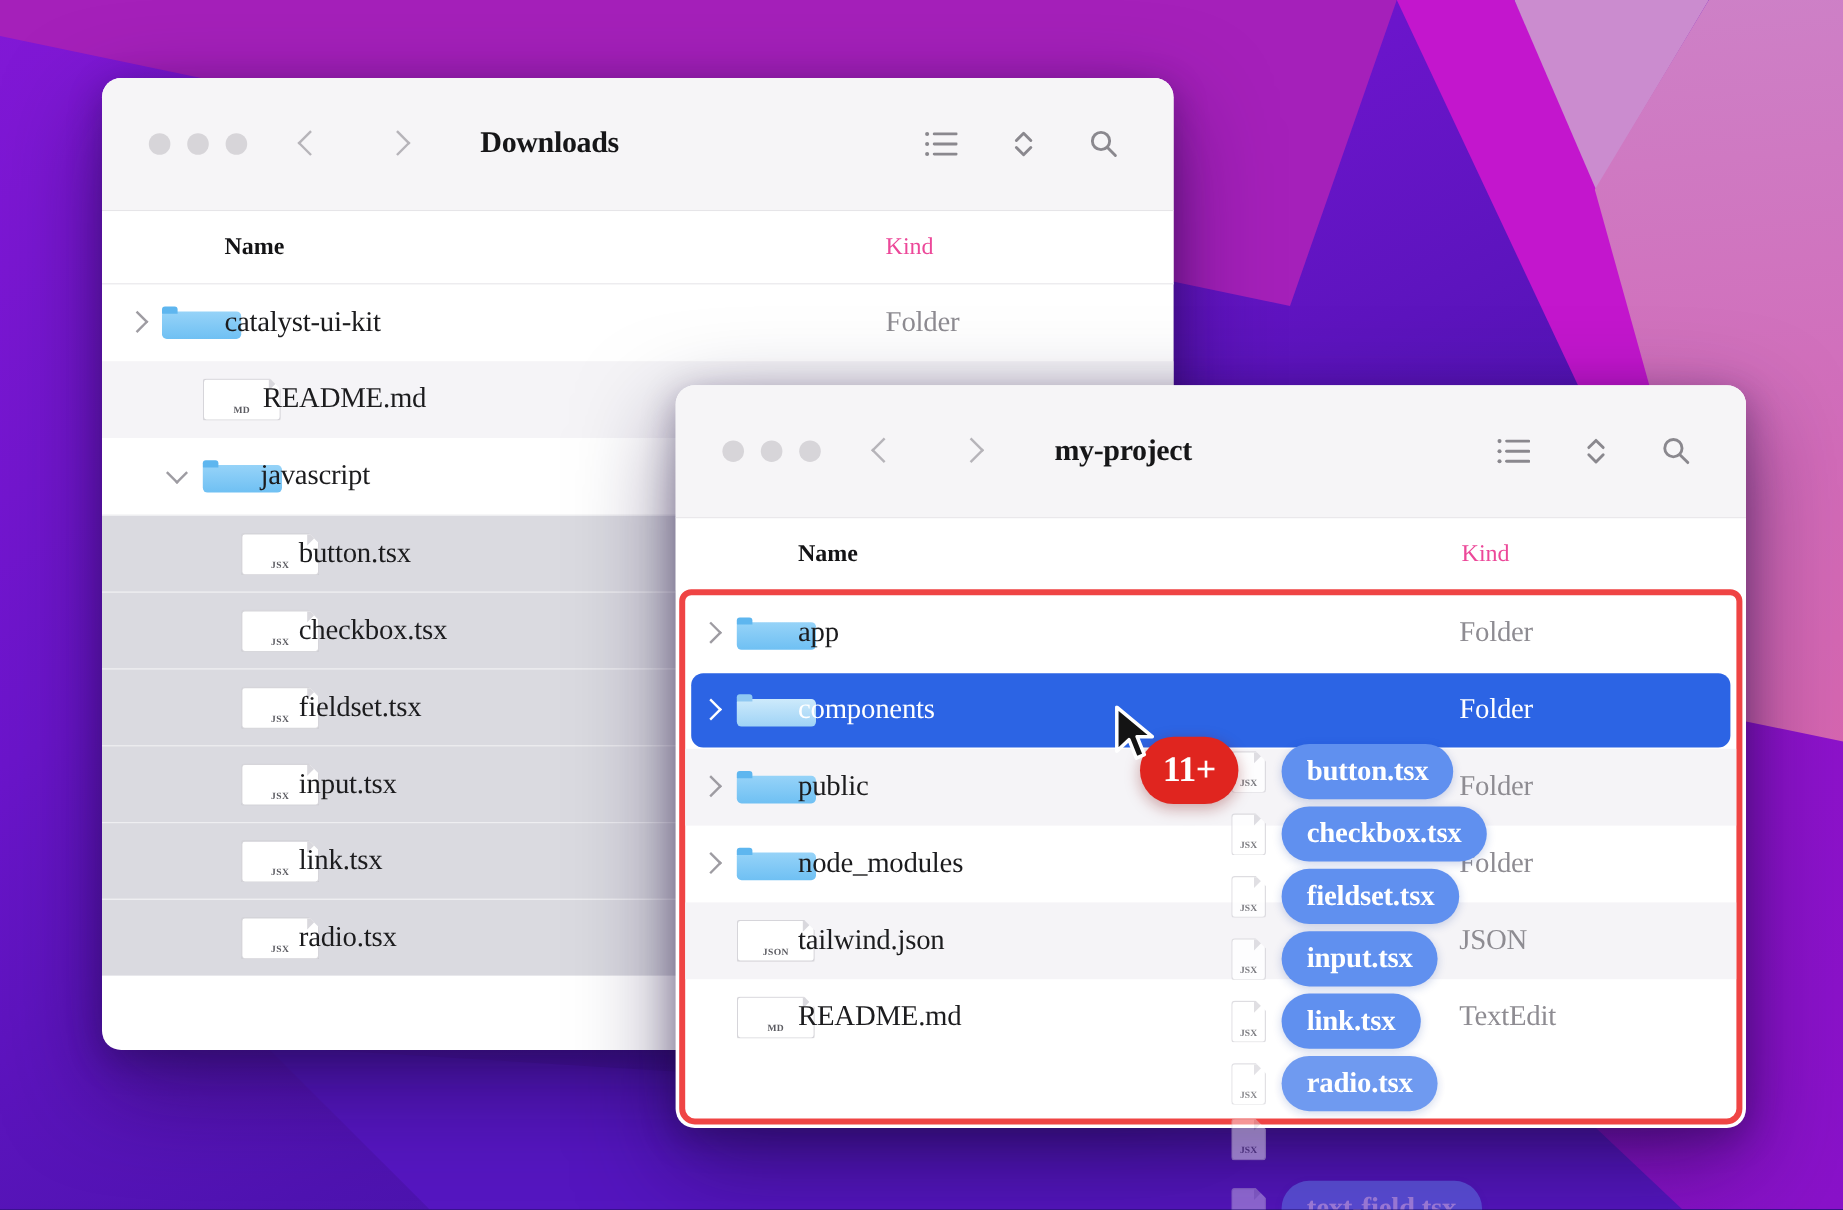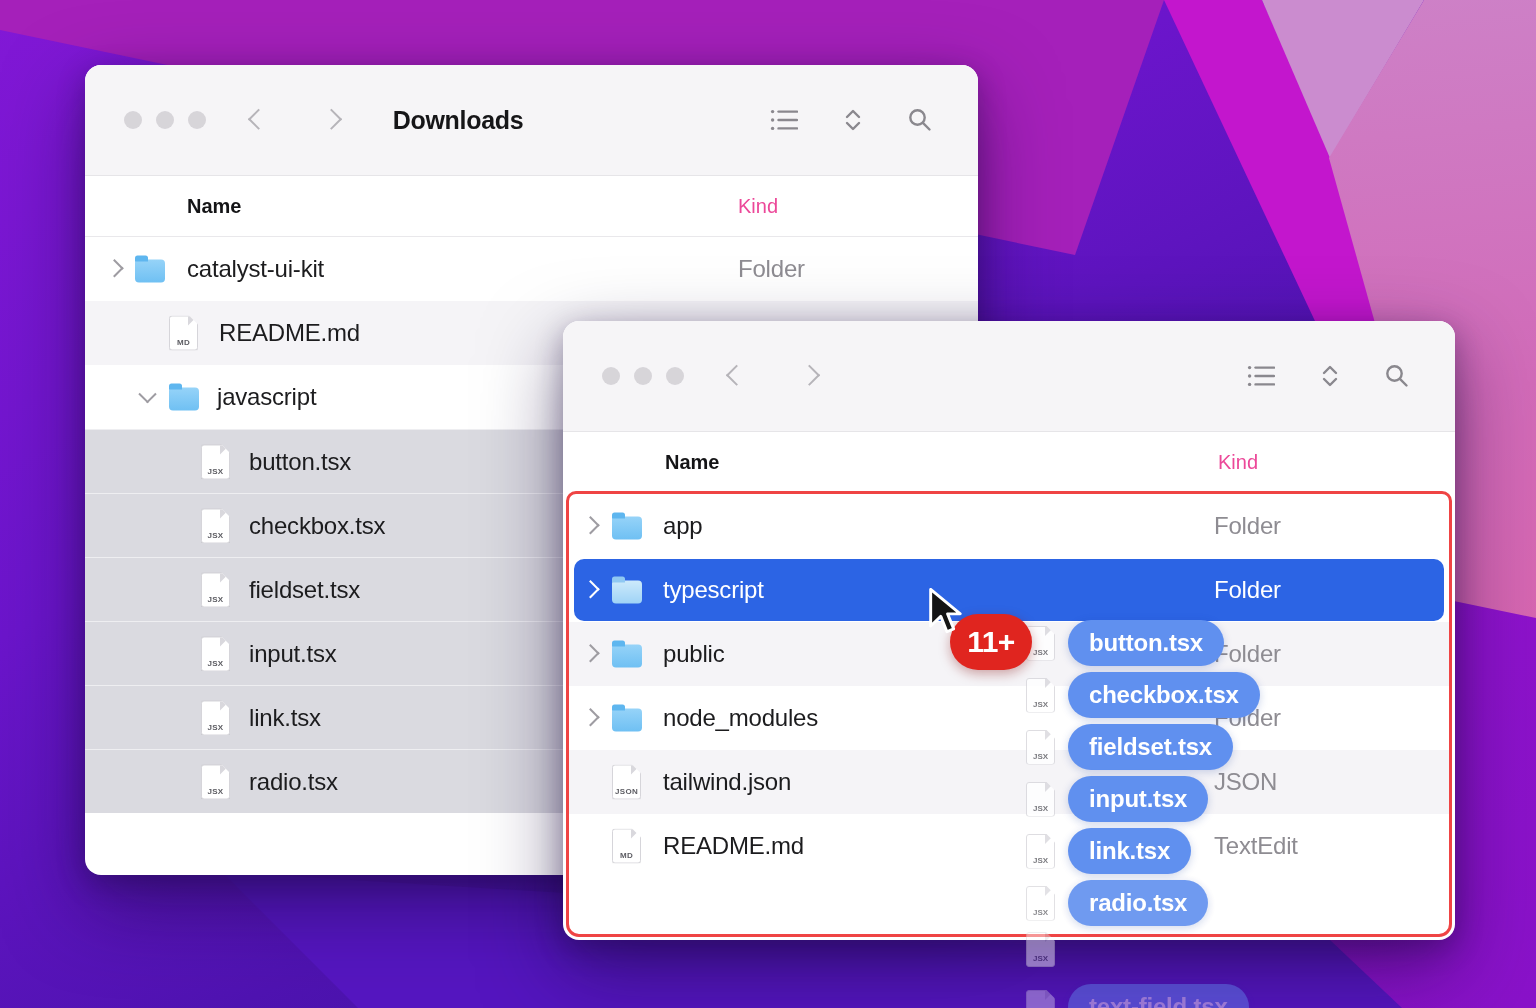--- a/index.html
+++ b/index.html
@@ -1,17 +1,17 @@
 <!DOCTYPE html>
 <html><head>
 <meta charset="utf-8">
 <style>
   html,body{margin:0;padding:0;background:#2a1370;}
   #stage{position:relative;width:1536px;height:1008px;overflow:hidden;
-         font-family:Liberation Sans, sans-serif;
+         font-family:Liberation Serif, serif;
          -webkit-font-smoothing:antialiased;}
   
   .wp{position:absolute;inset:0;}
   .wp-base{background:linear-gradient(152deg,#8218d6 0%,#6b15cb 35%,#4f13b1 62%,#3a199c 88%,#41129f 100%);}
   .wp-top{clip-path:polygon(0 0,1164px 0,1075px 255px,0 30px);background:#a520ba;}
   .wp-band1{clip-path:polygon(1164px 0,1262px 0,1430px 370px,1338px 370px);background:#c316cd;}
   .wp-band2{clip-path:polygon(1262px 0,1424px 0,1330px 158px);background:#cb8ccf;}
   .wp-pink{clip-path:polygon(1424px 0,1536px 0,1536px 625px,1455px 610px,1329px 158px);
            background:linear-gradient(175deg,#cc87cb 0%,#d26bb9 45%,#da63ac 80%,#d964ab 100%);}
   .wp-brp{clip-path:polygon(1449px 600px,1536px 618px,1536px 1008px,1390px 1008px,1322px 942px);
@@ -42,42 +42,42 @@
   .col-kind{position:absolute;left:653px;top:50%;transform:translateY(-50%);
             font-size:20px;color:#ec4899;}
   
   .row{position:relative;height:64px;font-size:24px;color:#1c1c1e;letter-spacing:-.2px;}
   .row.stripe-gray{background:#f5f4f7;}
   .win-dl .row.selected{background:#dadae0;border-top:1px solid #eeeef1;height:63px;}
   .r-chev{position:absolute;top:50%;width:11px;height:11px;
           border-right:2.6px solid #9e9ca2;border-bottom:2.6px solid #9e9ca2;z-index:1;}
   .chev-right .r-chev{transform:translateY(-56%) rotate(-45deg);}
   .chev-down  .r-chev{transform:translateY(-72%) rotate(45deg);}
-  .r-icon{position:absolute;top:50%;transform:translateY(-50%);z-index:1;}
+  .r-icon{position:absolute;top:50%;transform:translateY(-50%);z-index:1;padding-left:36px;}
   .icon-folder .r-icon{width:30px;height:23px;border-radius:3px 4px 4px 4px;
        background:linear-gradient(180deg,#96d3f8,#6fc0f3);margin-top:2px;}
   .icon-folder .r-icon::before{content:"";position:absolute;top:-4px;left:0;width:13px;height:6px;
        border-radius:2.5px 2.5px 0 0;background:#5eb6ef;}
   .icon-doc .r-icon{width:27px;height:33px;background:#fff;border:1px solid #d6d5da;border-radius:3px;
        box-shadow:0 1px 2px rgba(0,0,0,.10);
        clip-path:polygon(0 0,calc(100% - 9px) 0,100% 9px,100% 100%,0 100%);}
   .icon-doc .r-icon::after{content:"";position:absolute;top:0;right:0;width:0;height:0;
        border-left:9px solid #d9d8dd;border-bottom:9px solid transparent;}
   .icon-doc .r-icon b{position:absolute;left:0;right:0;bottom:3px;text-align:center;
        font-size:8px;font-weight:700;color:#5c5c62;letter-spacing:.3px;}
   .r-name{position:absolute;top:50%;transform:translateY(-50%);white-space:nowrap;z-index:1;}
   .r-kind{position:absolute;left:653px;top:50%;transform:translateY(-50%);color:#8e8c92;z-index:1;}
   
   .win-dl .ind-0 .r-chev{left:23px}  .win-dl .ind-0 .r-icon{left:50px}  .win-dl .ind-0 .r-name{left:102px}
   .win-dl .ind-half .r-chev{left:56px}.win-dl .ind-half .r-icon{left:84px}.win-dl .ind-half .r-name{left:132px}
   .win-dl .ind-1 .r-icon{left:84px}  .win-dl .ind-1 .r-name{left:134px}
   .win-dl .ind-2 .r-icon{left:116px} .win-dl .ind-2 .r-name{left:164px}
   
   .mp-listwrap{position:absolute;top:170px;left:3px;right:3px;bottom:3px;
-       border:3px solid #ef4444;border-radius:10px 10px 13px 13px;overflow:hidden;background:#fff;}
+       border:5px solid #ef4444;border-radius:10px 10px 13px 13px;overflow:hidden;background:#fff;}
   .win-mp .row .r-chev{left:15px}
   .win-mp .row .r-icon{left:43px}
   .win-mp .row .r-name{left:94px}
   .win-mp .row .r-kind{left:645px}
   .win-mp .row.selected{color:#fff;}
   .win-mp .row.selected::before{content:"";position:absolute;inset:1px 5px;background:#2c64e4;border-radius:10px;}
   .win-mp .row.selected .r-kind{color:#fff;}
   .win-mp .row.selected .r-chev{border-color:#fff;}
   .win-mp .row.selected .r-icon{background:linear-gradient(180deg,#cdeafb,#9fd3f6);}
   .win-mp .row.selected .r-icon::before{background:#8fc8f2;}
@@ -226,20 +226,21 @@
 
   <div class="win win-mp">
     <div class="toolbar">
       <div class="lights">
         <span class="light"></span>
         <span class="light"></span>
         <span class="light"></span>
       </div>
       <span class="navchev nav-back"></span>
       <span class="navchev nav-fwd"></span>
+      <div class="tb-title">my-project</div>
       <div class="tb-icons">
         <span>
           <svg width="28" height="24" viewBox="0 0 28 24" fill="none" stroke="currentColor" stroke-width="2.4" stroke-linecap="round">
             <circle cx="2.6" cy="3.6" r="1.7" fill="currentColor" stroke="none"></circle>
             <circle cx="2.6" cy="12" r="1.7" fill="currentColor" stroke="none"></circle>
             <circle cx="2.6" cy="20.4" r="1.7" fill="currentColor" stroke="none"></circle>
             <line x1="8.5" y1="3.6" x2="27" y2="3.6"></line>
               <line x1="8.5" y1="12" x2="27" y2="12"></line>
               <line x1="8.5" y1="20.4" x2="27" y2="20.4"></line>
           </svg>
@@ -267,21 +268,21 @@
 
       <div class="row stripe-white chev-right icon-folder">
             <span class="r-chev"></span>
             <span class="r-icon"></span>
             <span class="r-name">app</span>
             <span class="r-kind">Folder</span>
           </div>
           <div class="row selected stripe-white chev-right icon-folder">
             <span class="r-chev"></span>
             <span class="r-icon"></span>
-            <span class="r-name">typescript</span>
+            <span class="r-name">components</span>
             <span class="r-kind">Folder</span>
           </div>
           <div class="row stripe-gray chev-right icon-folder">
             <span class="r-chev"></span>
             <span class="r-icon"></span>
             <span class="r-name">public</span>
             <span class="r-kind">Folder</span>
           </div>
           <div class="row stripe-white chev-right icon-folder">
             <span class="r-chev"></span>

